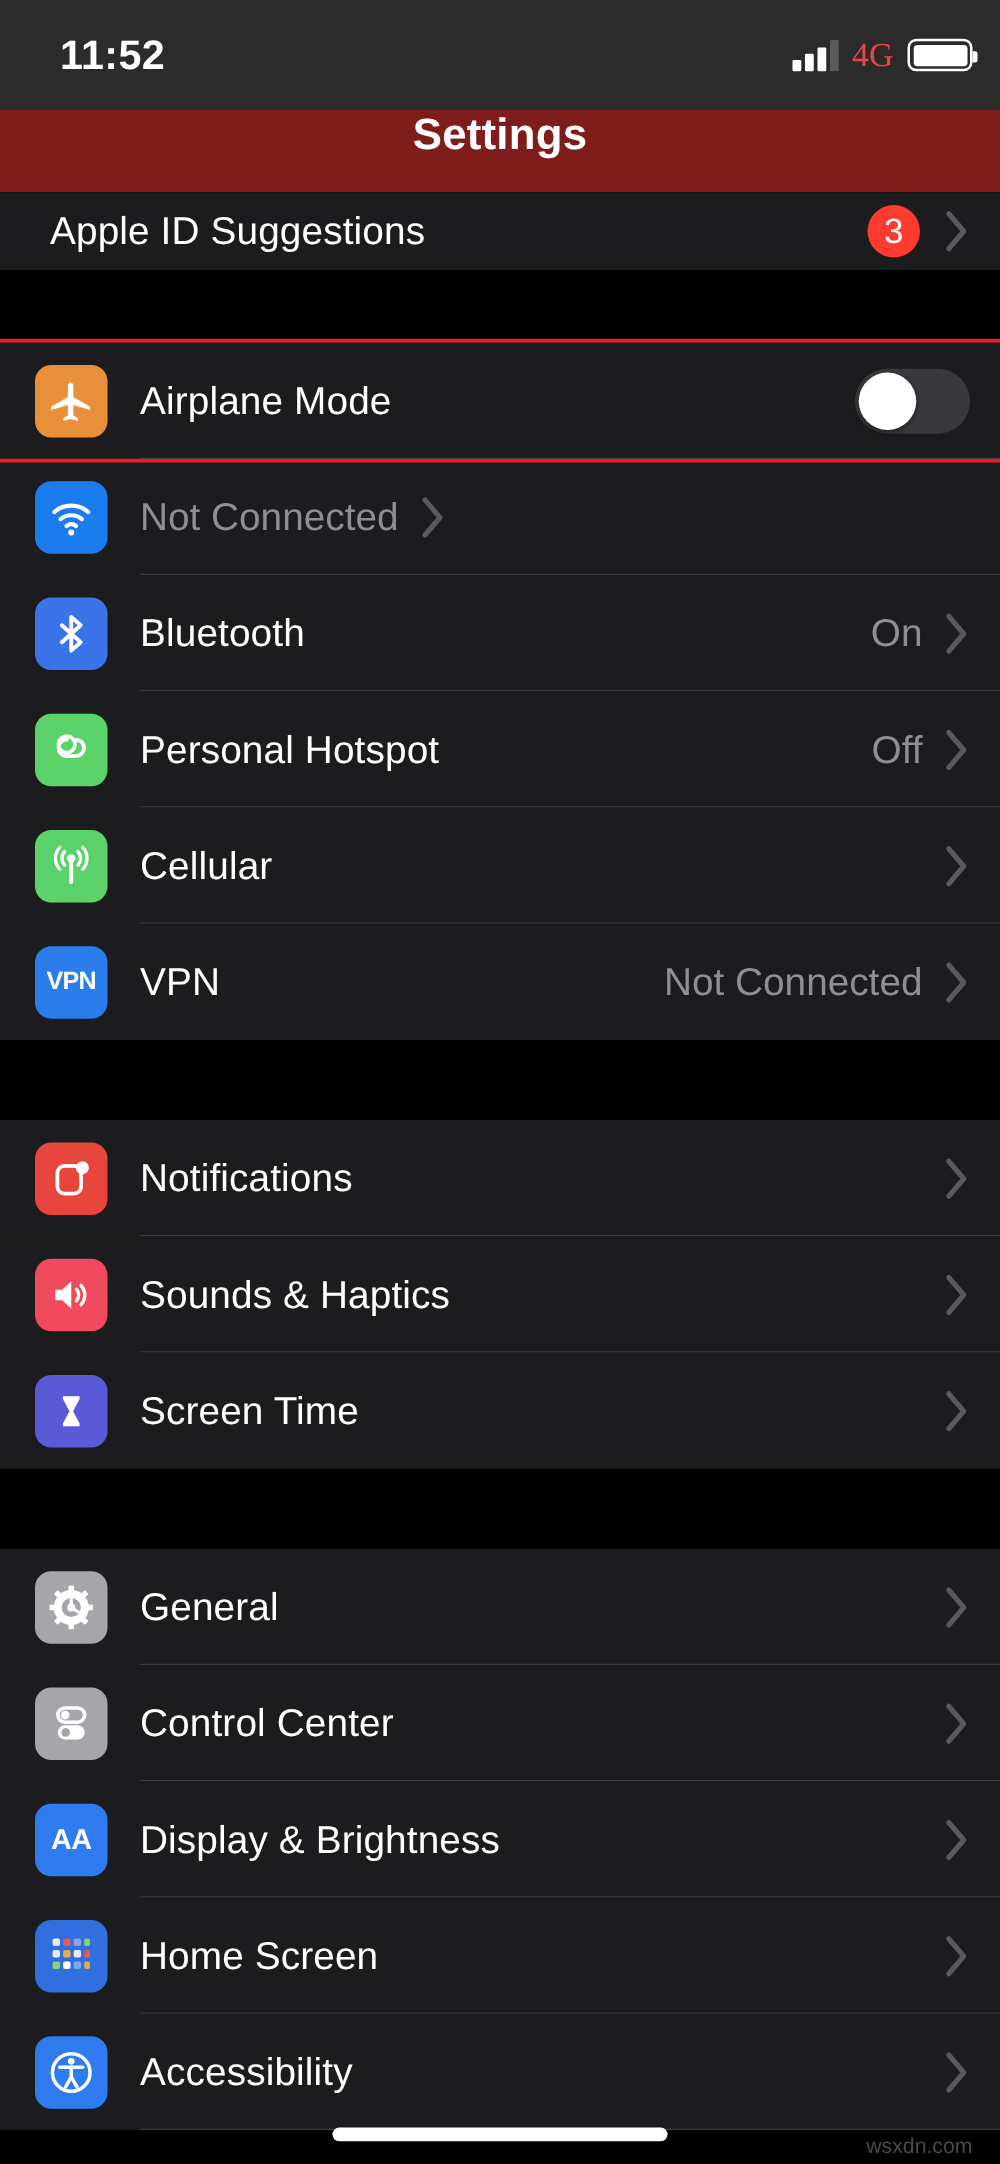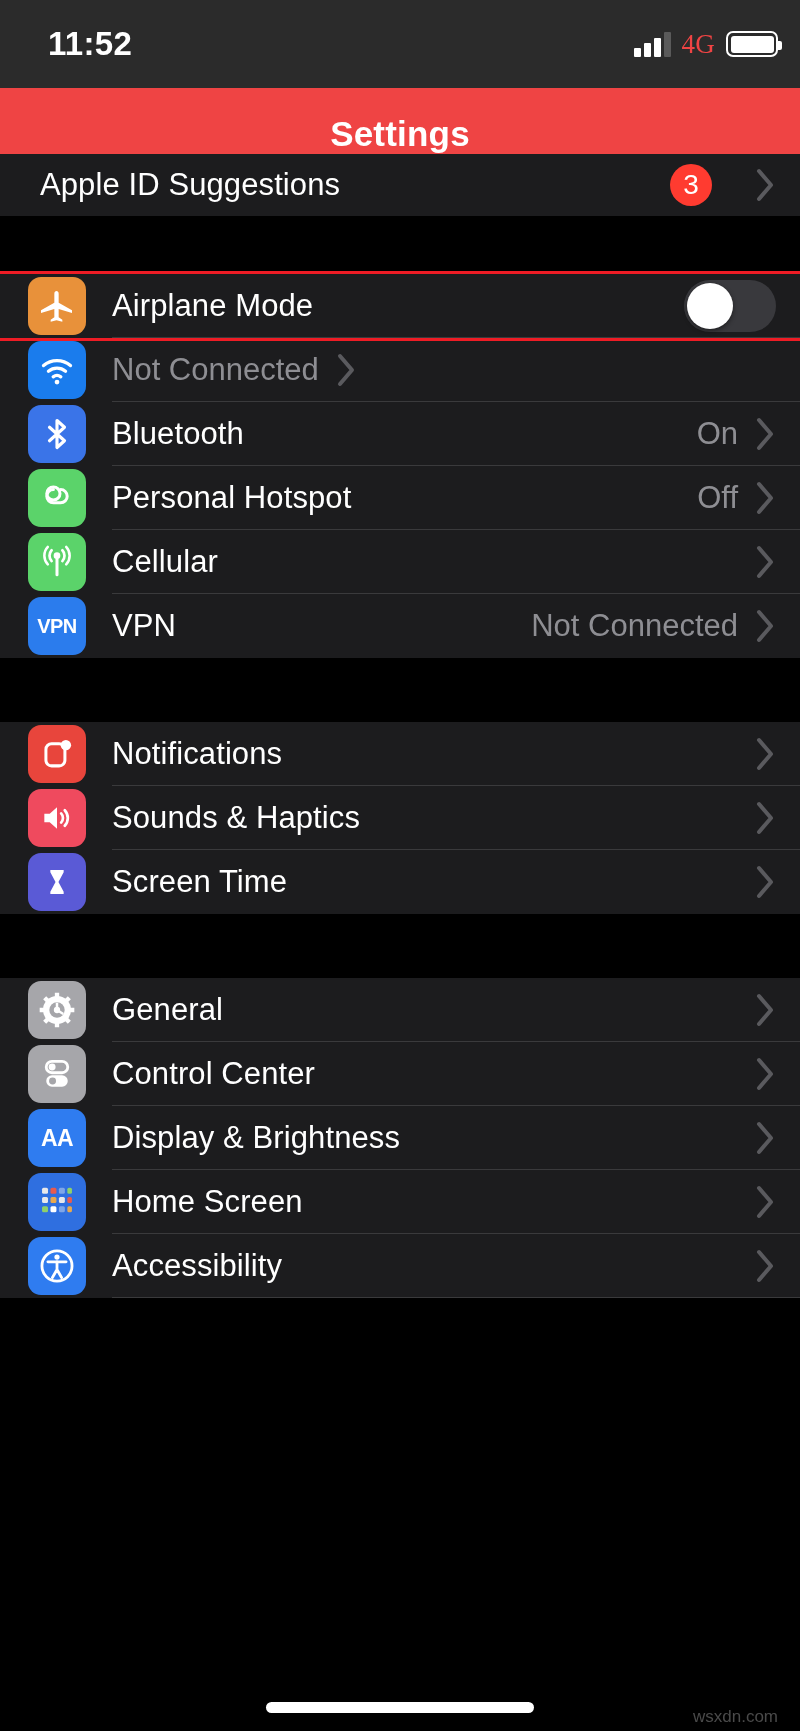--- a/index.html
+++ b/index.html
@@ -41,36 +41,36 @@
     position: relative; padding: 2.5px;
   }
   .battery::after {
     content:""; position:absolute; right:-6px; top: 8px;
     width: 4px; height: 9px; background: #fff; border-radius: 0 2px 2px 0;
   }
   .battery .fill { background:#fff; height:100%; width:100%; border-radius: 3px; }
 
   
   .navbar {
-    height: 66px; background: #ef4444;
-    display:flex; align-items:flex-end; justify-content:center;
+    height: 66px; background: #7f1d1d;
+    display:flex; align-items:flex-start; justify-content:center;
     flex: 0 0 auto;
   }
   .navbar .title { color:#fff; font-size: 35px; font-weight: 700; letter-spacing:.2px; }
 
   
   .content { flex: 1 1 auto; background:#000; overflow:hidden; }
 
   .group { background: #1c1c1e; }
   .gap { background:#000; }
 
   .row {
     position: relative;
     display:flex; align-items:center;
-    height: 64px;
+    height: 93px;
     padding: 0 24px 0 28px;
     background: #1c1c1e;
   }
   .row .sep {
     position:absolute; left: 112px; right: 0; bottom: 0; height: 1.5px;
     background: #3a3a3c;
   }
   .row.last .sep { display:none; }
 
   .ico {
@@ -83,21 +83,21 @@
 
   .label { color:#fff; font-size: 31px; letter-spacing:.1px; flex: 1 1 auto; }
   .value { color:#8e8e93; font-size: 31px; margin-right: 18px; }
   .chev {
     color:#5a5a5e; font-size: 32px; line-height:1; font-weight: 400;
     display:flex; align-items:center;
   }
   .chev svg { display:block; }
 
   
-  .row.apple-row { height: 62px; gap: 24px; }
+  .row.apple-row { height: 62px; }
   .badge {
     min-width: 42px; height: 42px; border-radius: 21px; background:#ff3b30;
     color:#fff; font-size: 28px; font-weight:500;
     display:flex; align-items:center; justify-content:center;
     padding: 0 10px; margin-right: 20px;
   }
 
   
   .toggle {
     width: 92px; height: 52px; border-radius: 26px;

